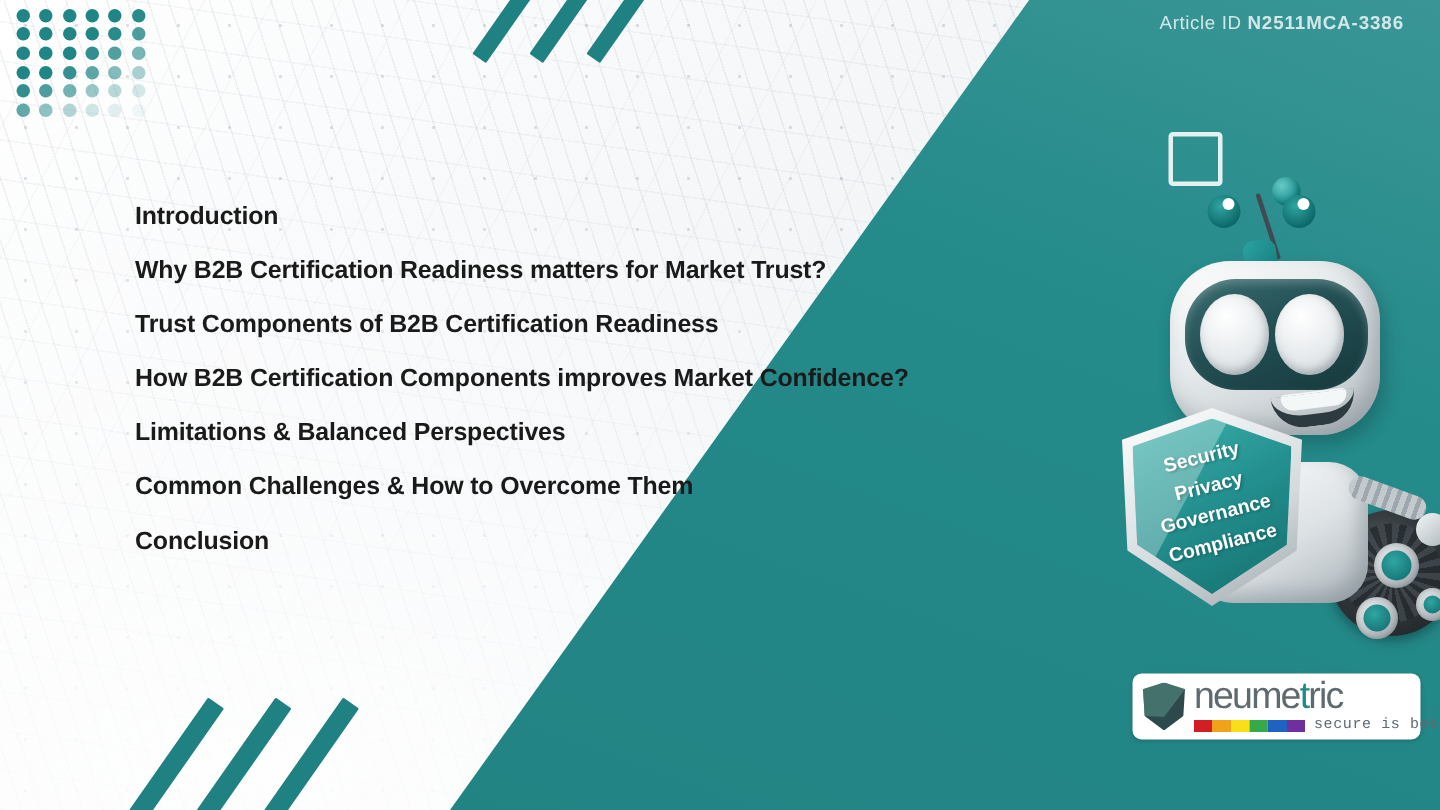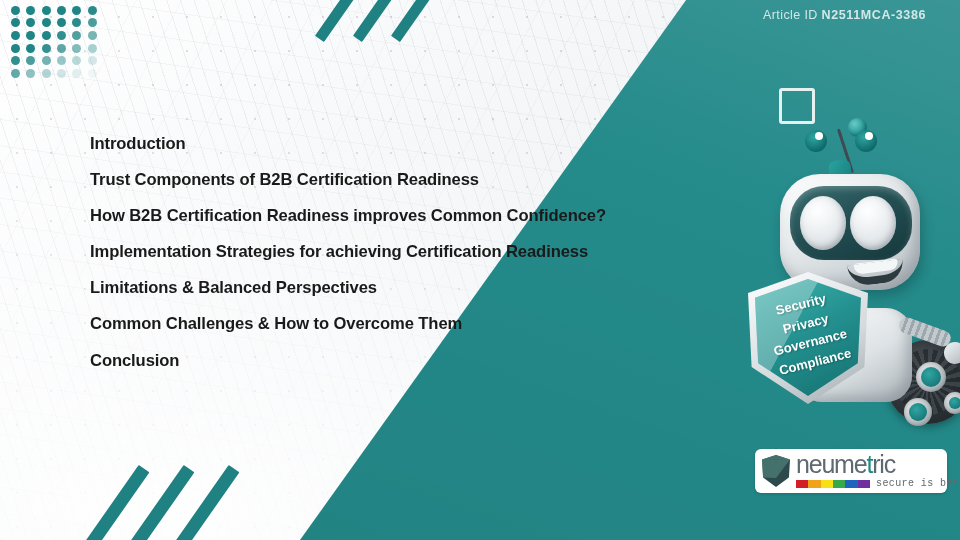--- a/index.html
+++ b/index.html
@@ -43,21 +43,21 @@
   .stripes-top{left:330px;top:-4px;width:130px;height:42px;}
   .stripes-top span{width:11px;height:56px;transform:rotate(35deg);top:-8px;}
   .stripes-bot{left:110px;top:468px;width:140px;height:76px;}
   .stripes-bot span{width:13px;height:96px;transform:rotate(35deg);top:-8px;}
 
   
   .ghost-square{position:absolute;left:779px;top:88px;width:36px;height:36px;
     border:3px solid rgba(255,255,255,.88);border-radius:3px;}
 
   
-  .article-id{position:absolute;right:34px;top:8px;font-size:12.5px;letter-spacing:.4px;
+  .article-id{position:absolute;right:24px;top:8px;font-size:12.5px;letter-spacing:.4px;
     color:#ffffff;opacity:.78;font-weight:400;white-space:nowrap;}
   .article-id b{font-weight:700;letter-spacing:.6px;}
 
   
   .title{position:absolute;left:76px;top:44px;width:790px;
     color:#2a8a8a;font-size:35px;line-height:1.17;font-weight:700;letter-spacing:-.4px;}
 
   
   .toc{position:absolute;left:90px;top:136px;width:650px;}
   .toc-item{color:#1a1a1a;font-weight:700;font-size:16.6px;line-height:1;
@@ -216,23 +216,23 @@
     <span>Article ID</span>
     <b>N2511MCA-3386</b>
   </div>
 
   <h1 class="title">
     <br>
   </h1>
 
   <div class="toc">
     <div class="toc-item">Introduction</div>
+    <div class="toc-item">Why B2B Certification Readiness matters for Market Trust?</div>
     <div class="toc-item">Trust Components of B2B Certification Readiness</div>
-    <div class="toc-item">How B2B Certification Readiness improves Common Confidence?</div>
-    <div class="toc-item">Implementation Strategies for achieving Certification Readiness</div>
+    <div class="toc-item">How B2B Certification Components improves Market Confidence?</div>
     <div class="toc-item">Limitations &amp; Balanced Perspectives</div>
     <div class="toc-item">Common Challenges &amp; How to Overcome Them</div>
     <div class="toc-item">Conclusion</div>
   </div>
 
   <div class="robot">
     <div class="r-wheel"></div>
     <div class="r-hub a">
         <i></i>
       </div>

